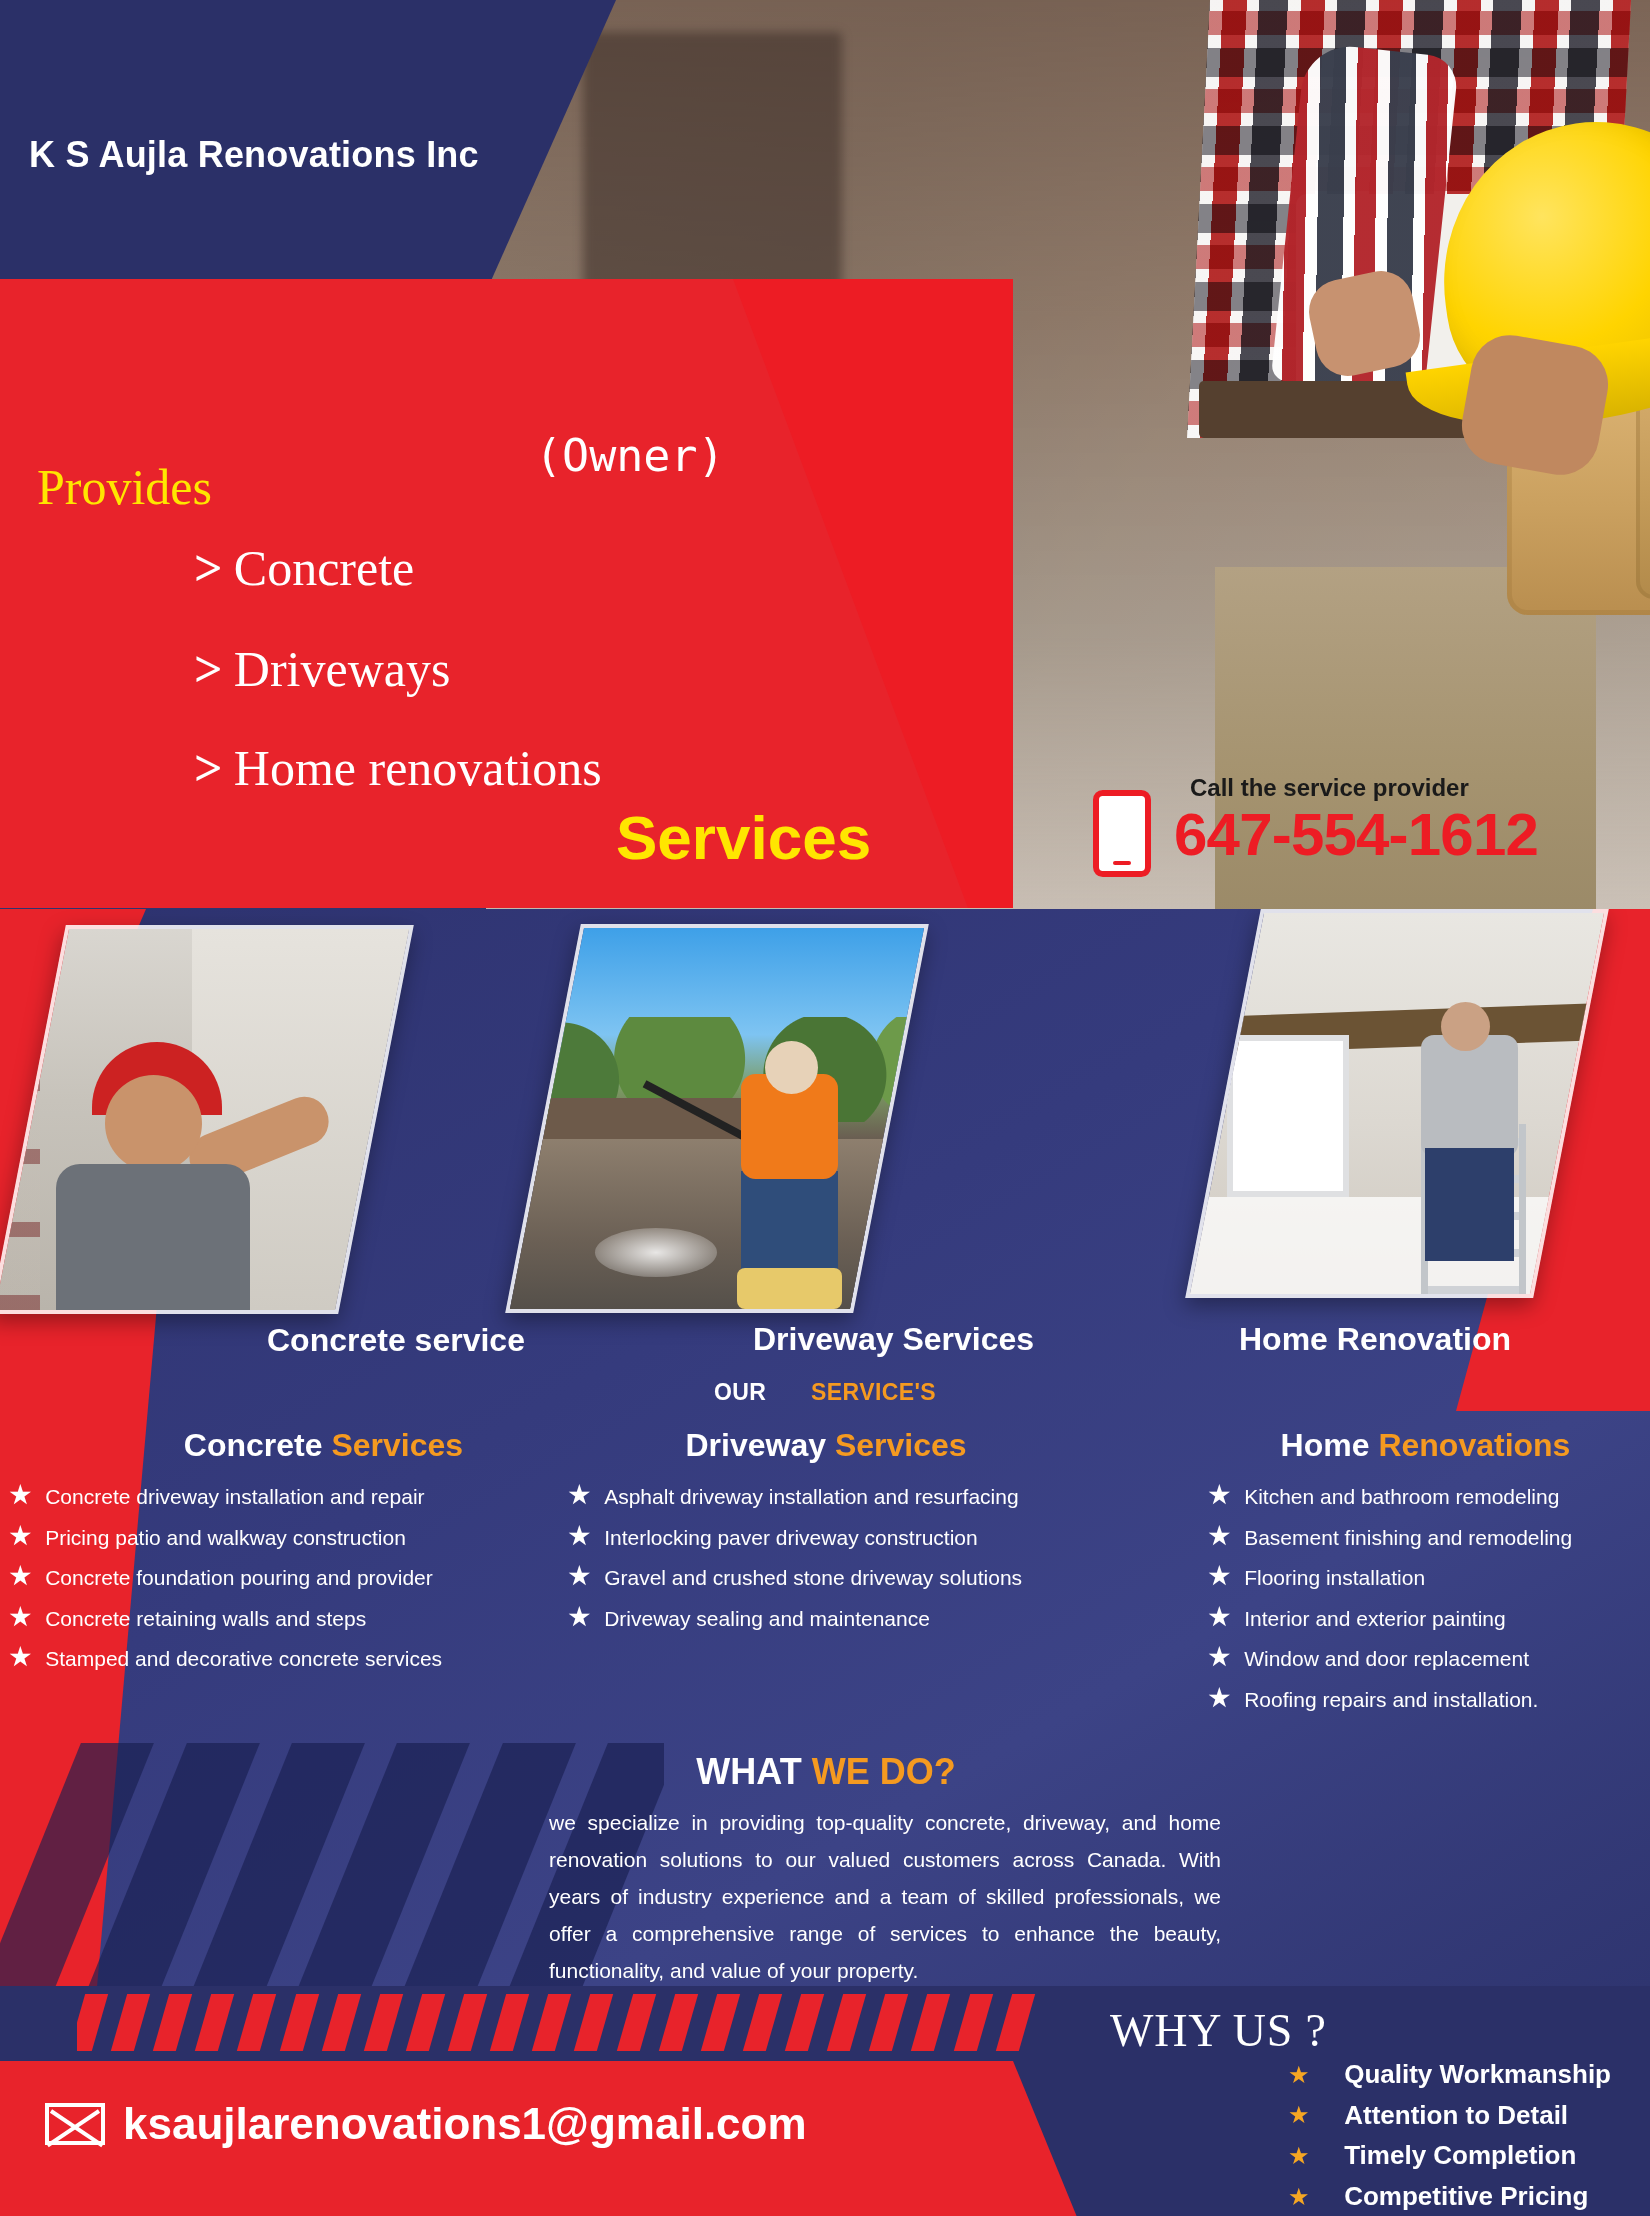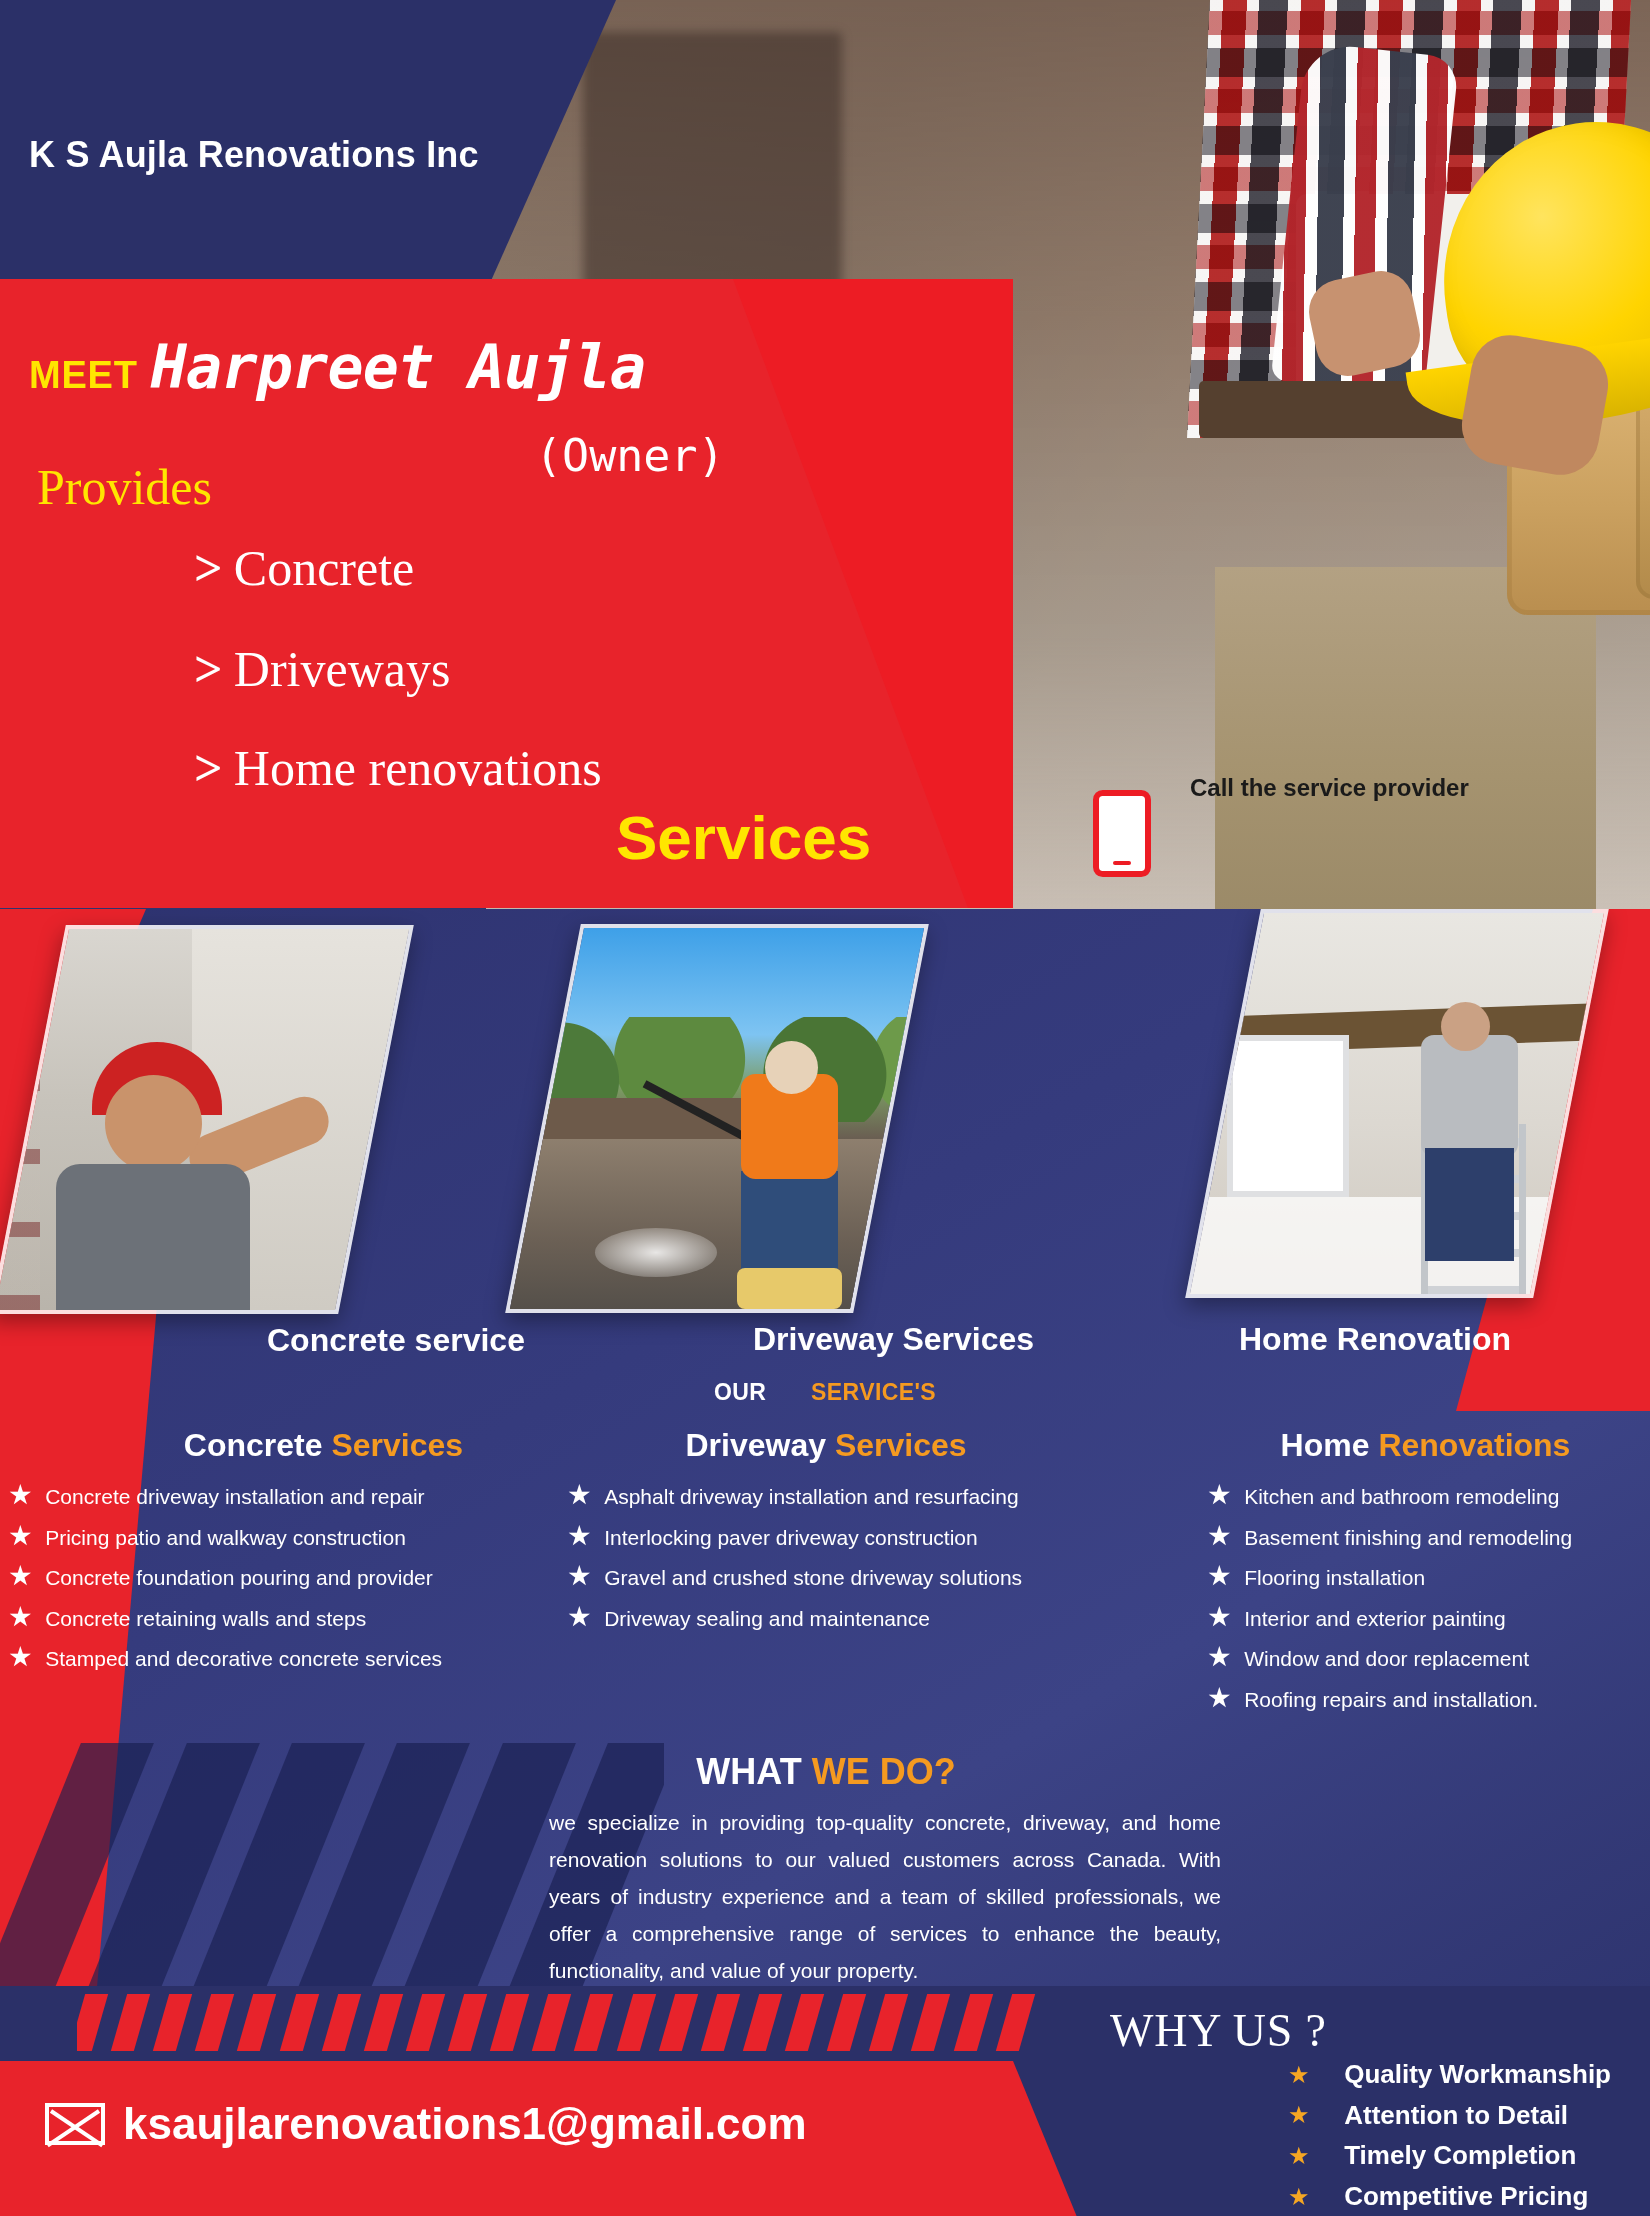--- a/index.html
+++ b/index.html
@@ -650,42 +650,39 @@
 
     </div>
 
     <div class="navy-header"></div>
     <div class="company-name">K S Aujla Renovations Inc</div>
 
     <div class="red-panel">
       <div class="red-panel-inner"></div>
     </div>
 
-    <div class="meet-line">
-      <span class="meet-word">MEET</span>
-      <span class="owner-name">Harpreet Aujla</span>
-    </div>
     <div class="owner-sub">(Owner)</div>
     <div class="provides">Provides</div>
 
     <div class="service-item si1">
       <span class="chev">&gt;</span><span>Concrete</span>
     </div>
     <div class="service-item si2">
       <span class="chev">&gt;</span><span>Driveways</span>
     </div>
     <div class="service-item si3">
       <span class="chev">&gt;</span><span>Home renovations</span>
     </div>
 
     <div class="services-word">Services</div>
 
     <div class="phone-block">
       <div class="phone-icon"></div>
       <div class="phone-label">Call the service provider</div>
+      <div class="phone-number">647-554-1612</div>
     </div>
   </div>
 
   <div class="body-section">
     <div class="red-wedge-left"></div>
     <div class="red-wedge-left2"></div>
     <div class="red-wedge-right"></div>
 
     <div class="dark-stripes">
       <span style="left:32px"></span>

